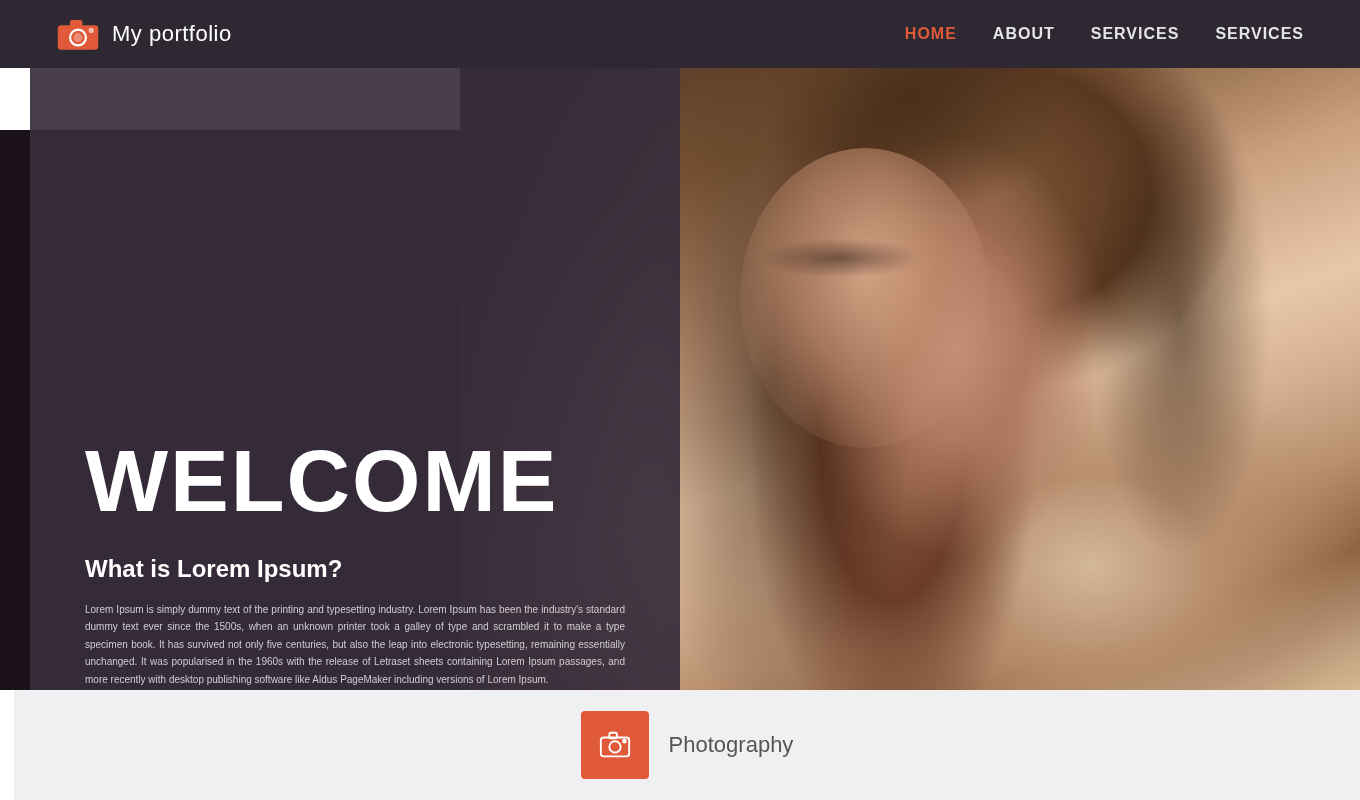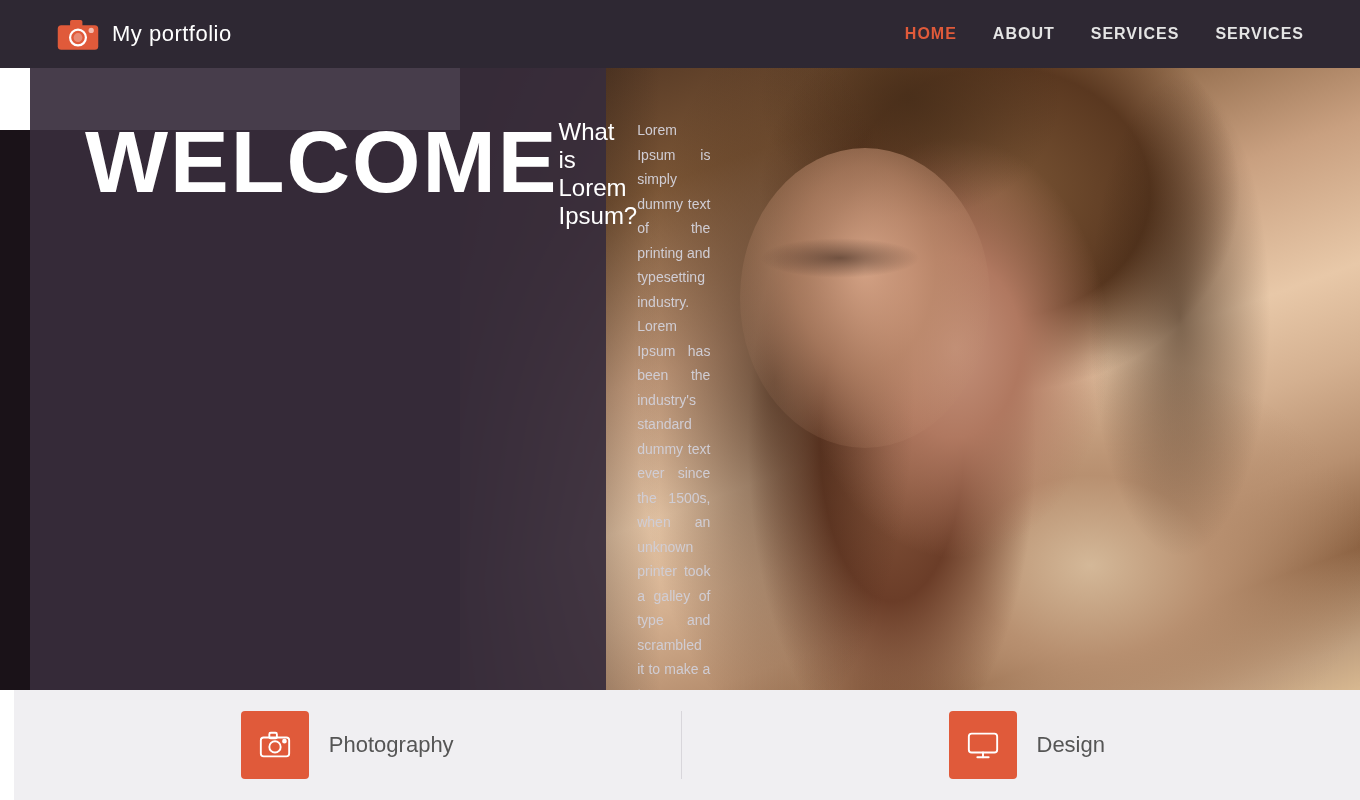--- a/index.html
+++ b/index.html
@@ -119,46 +119,47 @@
       top: 0; left: 0;
       width: 200px; height: 100%;
       background: linear-gradient(to right, rgba(30,20,15,0.8), transparent);
     }
 
     
     .content-box {
       position: absolute;
       left: 30px;
       top: -10px;
-      width: 576px;
+      width: 650px;
       height: 690px;
       background-color: rgba(55, 45, 60, 0.92);
       display: flex;
-      justify-content: space-between;
+      flex-direction: column;
+      justify-content: flex-end;
       padding: 60px 55px 60px 55px;
     }
 
     .welcome-title {
       font-size: 88px;
       font-weight: 700;
       color: #ffffff;
       letter-spacing: 2px;
       margin-bottom: 30px;
       line-height: 1;
     }
 
     .subtitle {
       font-size: 24px;
-      font-weight: 400;
+      font-weight: 700;
       color: #ffffff;
       margin-bottom: 18px;
     }
 
     .lorem-text {
-      font-size: 14px;
+      font-size: 10px;
       color: #d0cdd4;
       line-height: 1.75;
       text-align: justify;
     }
 
     
     .white-strip-top {
       position: absolute;
       left: 0;
       top: 0;
@@ -266,26 +267,15 @@
       <svg class="icon-svg" viewBox="0 0 36 36" xmlns="http://www.w3.org/2000/svg">
         <rect x="3" y="10" width="30" height="20" rx="3" stroke="white" stroke-width="2" fill="none"></rect>
         <circle cx="18" cy="20" r="6" stroke="white" stroke-width="2" fill="none"></circle>
         <rect x="12" y="5" width="8" height="6" rx="1.5" stroke="white" stroke-width="2" fill="none"></rect>
         <circle cx="28" cy="14" r="1.5" fill="white"></circle>
       </svg>
     </div>
     <span class="service-label">Photography</span>
   </div>
 
-  <div class="service-item">
-    <div class="service-icon-box">
-
-      <svg class="icon-svg" viewBox="0 0 36 36" xmlns="http://www.w3.org/2000/svg">
-        <rect x="3" y="6" width="30" height="20" rx="3" stroke="white" stroke-width="2" fill="none"></rect>
-        <line x1="12" y1="31" x2="24" y2="31" stroke="white" stroke-width="2" stroke-linecap="round"></line>
-        <line x1="18" y1="26" x2="18" y2="31" stroke="white" stroke-width="2" stroke-linecap="round"></line>
-      </svg>
-    </div>
-    <span class="service-label">Design</span>
-  </div>
 
 
 </div>
 
 </body></html>

